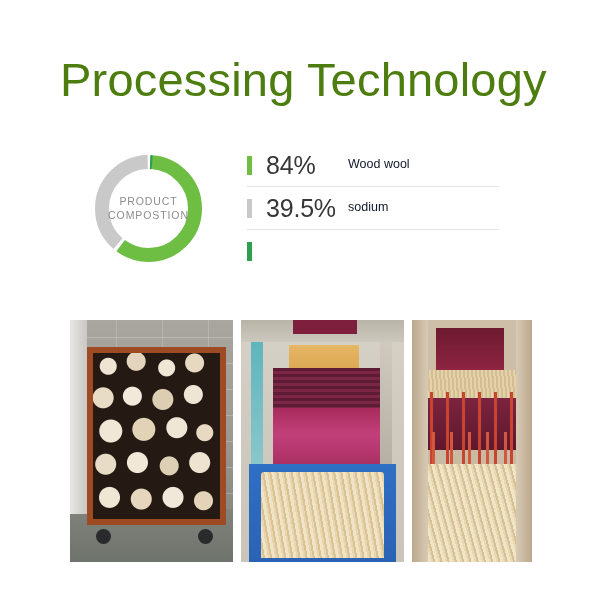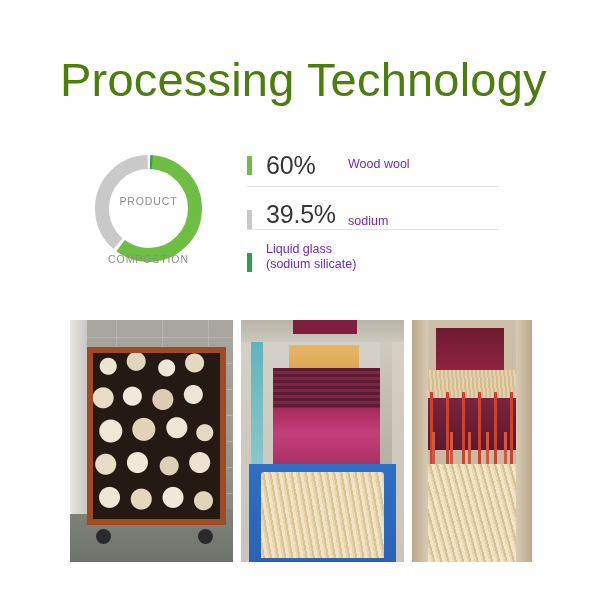--- a/index.html
+++ b/index.html
@@ -53,58 +53,56 @@
     justify-content: center;
     pointer-events: none;
   }
   .donut-center-line {
     font-size: 10.5px;
     color: #8d8d8d;
     letter-spacing: 0.9px;
     line-height: 1.32;
     text-align: center;
     white-space: nowrap;
-    margin-top: 44px;
   }
 
   
   .legend {
     position: absolute;
     left: 247px;
     top: 144px;
     width: 252px;
   }
   .legend-row {
     display: flex;
     align-items: center;
     height: 42px;
     position: relative;
   }
   .legend-row + .legend-row {
     border-top: 1px solid #e2e2e2;
-    align-items: flex-end;
   }
   .legend-swatch {
     width: 5px;
     height: 19px;
     flex: 0 0 5px;
     margin-right: 14px;
   }
   .legend-pct {
     font-size: 25px;
     color: #373737;
     font-weight: 400;
     letter-spacing: -0.2px;
     width: 82px;
     flex: 0 0 82px;
     white-space: nowrap;
   }
   .legend-label {
     font-size: 12.5px;
-    color: #6d28d9;
+    color: #0f172a;
     line-height: 1.22;
     white-space: nowrap;
   }
 
   
   .photos {
     position: absolute;
     left: 70px;
     top: 320px;
     width: 462px;
@@ -294,40 +292,36 @@
   <div class="donut-center">
     <div class="donut-center-line">PRODUCT</div>
     <div class="donut-center-line">COMPOSTION</div>
   </div>
 </div>
 
 <div class="legend">
 
   <div class="legend-row">
     <span class="legend-swatch" style="background:#6ebe44"></span>
-    <span class="legend-pct">60%</span>
+    <span class="legend-pct">84%</span>
     <span class="legend-label">
       <span>Wood wool</span>
     </span>
   </div>
 
   <div class="legend-row">
     <span class="legend-swatch" style="background:#c9c9c9"></span>
     <span class="legend-pct">39.5%</span>
     <span class="legend-label">
       <span>sodium</span>
     </span>
   </div>
 
   <div class="legend-row">
     <span class="legend-swatch" style="background:#2f9e4f"></span>
-    <span class="legend-label">
-      <div>Liquid glass</div>
-      <div>(sodium silicate)</div>
-    </span>
   </div>
 
 </div>
 
 <div class="photos">
 
   <div class="photo photo-1">
     <span class="ph-layer p1-wall"></span>
     <span class="ph-layer p1-mortar"></span>
     <span class="ph-layer p1-floor"></span>

